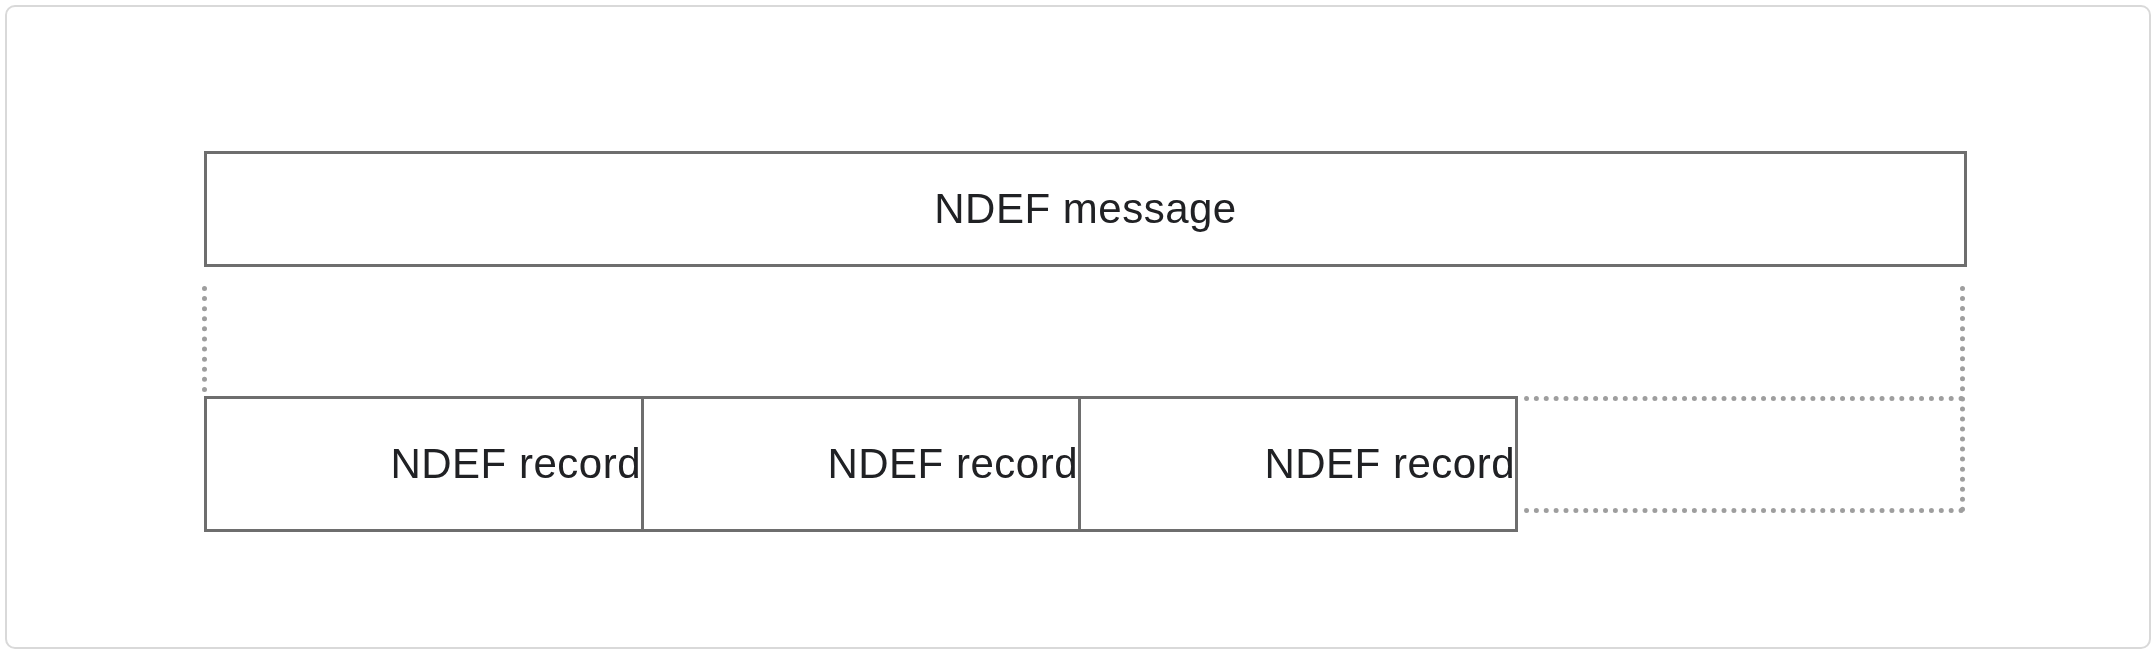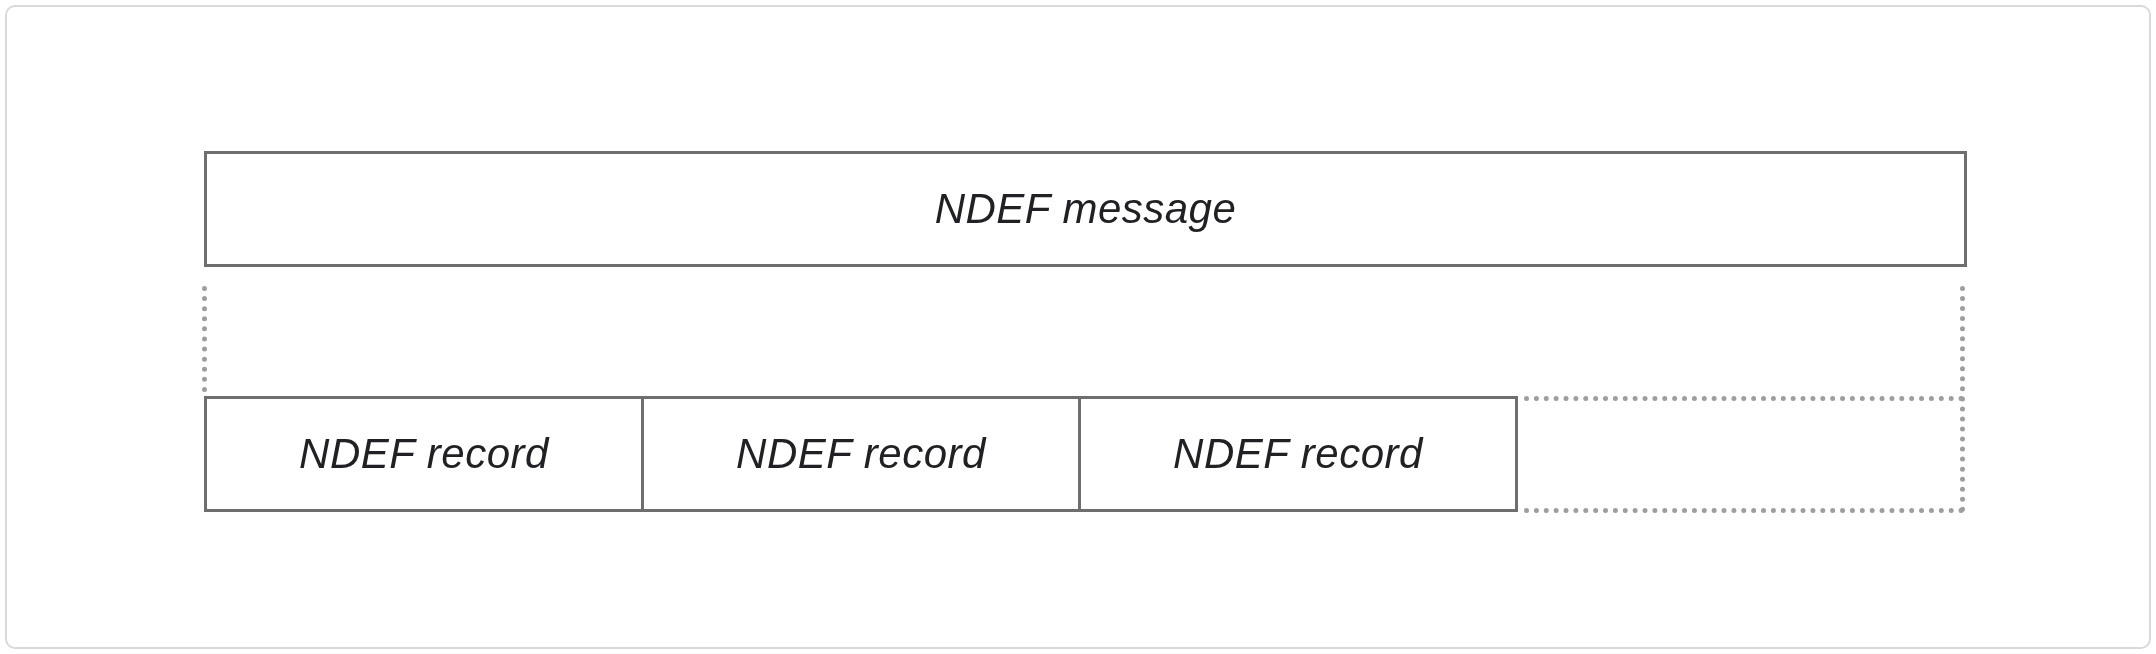--- a/index.html
+++ b/index.html
@@ -32,42 +32,41 @@
     width: 1763px;
     height: 116px;
     box-sizing: border-box;
     border: 3px solid #6e6e6e;
     background: #ffffff;
     display: flex;
     align-items: center;
     justify-content: center;
   }
   .box-label {
-    font-style: italic;
     font-size: 42px;
     color: #202124;
     letter-spacing: 0.5px;
     white-space: nowrap;
   }
   .records-row {
     position: absolute;
     left: 197px;
     top: 389px;
     height: 116px;
     display: flex;
   }
   .record-box {
     width: 440px;
-    height: 116px;
+    height: 136px;
     box-sizing: border-box;
     border: 3px solid #6e6e6e;
     background: #ffffff;
     display: flex;
     align-items: center;
-    justify-content: center;
+    justify-content: flex-end;
   }
   .record-box + .record-box {
     margin-left: -3px;
   }
   .dotted-v {
     position: absolute;
     width: 0;
     border-left: 5px dotted #9e9e9e;
   }
   .dotted-h {

